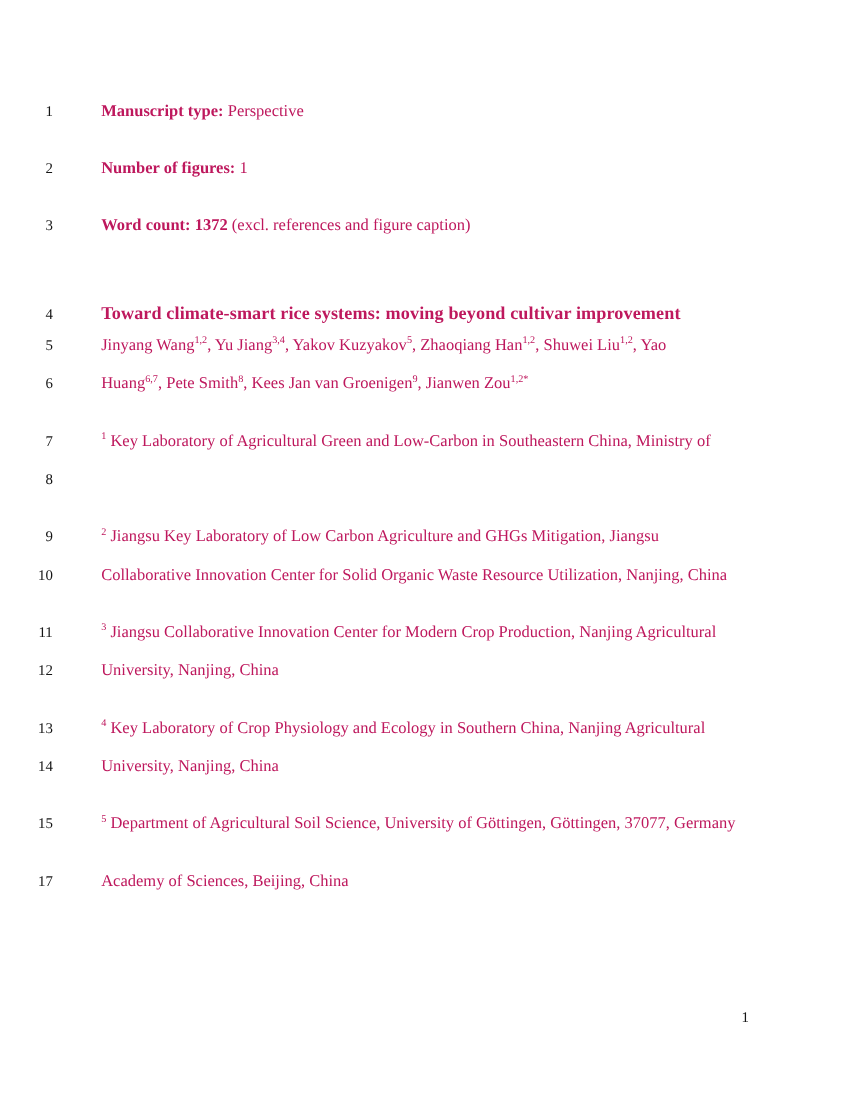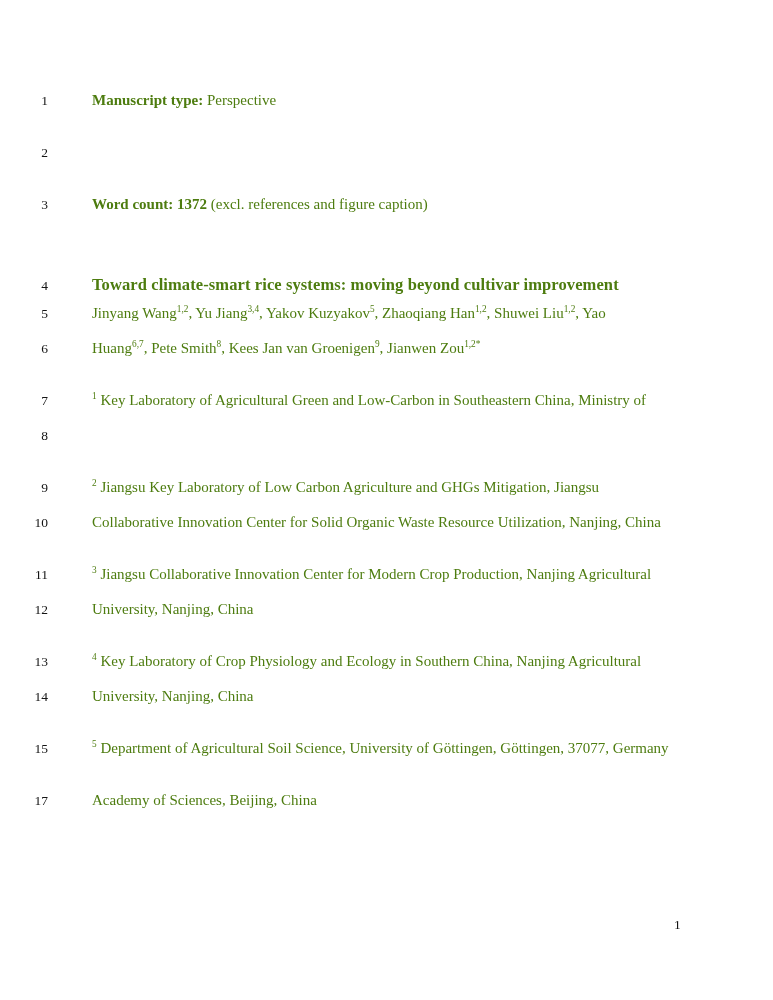--- a/index.html
+++ b/index.html
@@ -29,21 +29,21 @@
     flex: 0 0 48px;
     width: 48px;
     text-align: right;
     font-size: 13.5px;
     color: #141414;
   }
   .line-text {
     margin-left: 44px;
     font-size: 15px;
     white-space: nowrap;
-    color: #4d7c0f;
+    color: #be185d;
   }
   .line.title-line .line-text {
     font-weight: bold;
     font-size: 16.5px;
     letter-spacing: 0.1px;
     margin-top: 28px;
   }
   .bold { font-weight: bold; }
   sup {
     font-size: 0.62em;
@@ -66,20 +66,21 @@
   <div class="lines" id="lines">
       <div class="paragraph">
         <div class="line">
           <span class="line-num">1</span>
           <span class="line-text"><span class="bold">Manuscript type:</span> Perspective</span>
         </div>
       </div>
       <div class="paragraph">
         <div class="line">
           <span class="line-num">2</span>
+          <span class="line-text"><span class="bold">Number of figures:</span> 1</span>
         </div>
       </div>
       <div class="paragraph">
         <div class="line">
           <span class="line-num">3</span>
           <span class="line-text"><span class="bold">Word count: 1372</span> (excl. references and figure caption)</span>
         </div>
       </div>
       <div class="paragraph title-para">
         <div class="line title-line">

